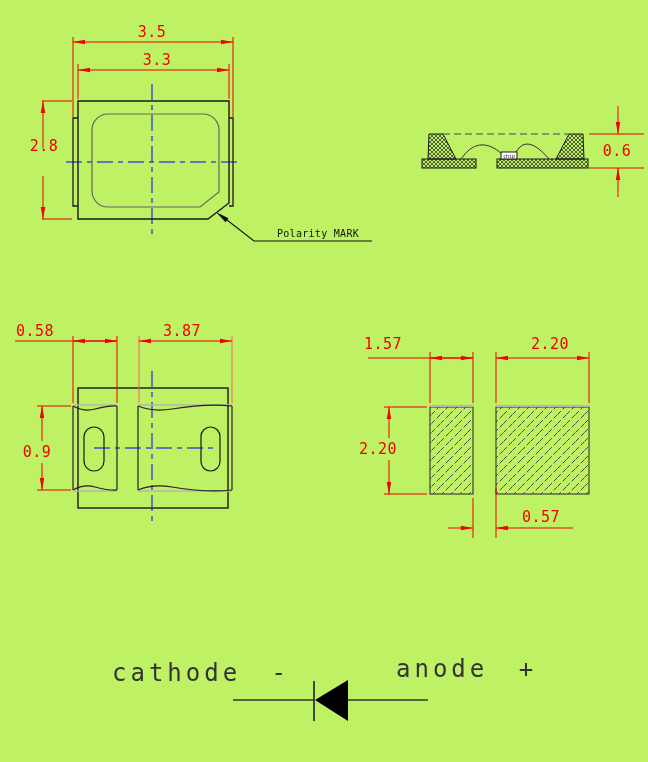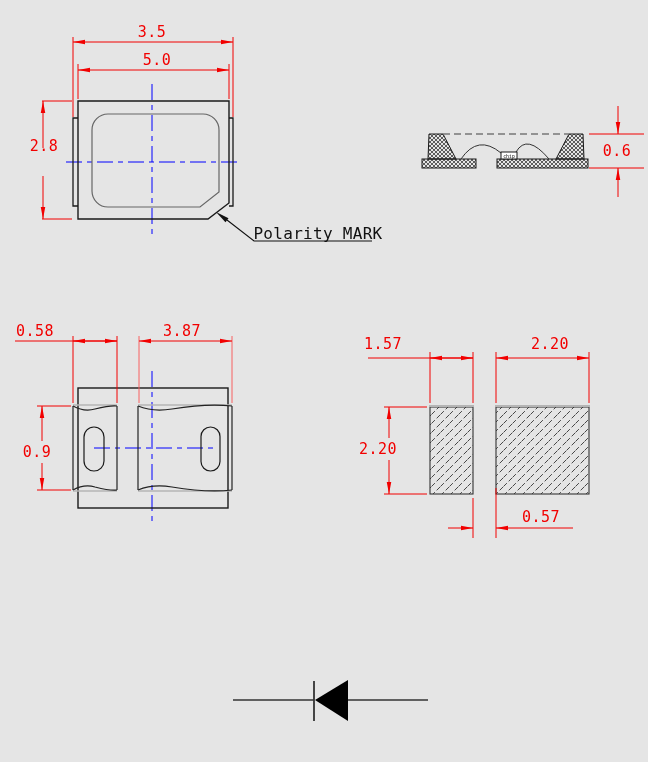--- a/index.html
+++ b/index.html
@@ -1,21 +1,21 @@
 <!DOCTYPE html>
 <html><head>
 <meta charset="utf-8">
 <style>
   html,body{margin:0;padding:0;background:#fff;}
-  #canvas{position:relative;width:648px;height:762px;background:#e5e5e5;overflow:hidden;
+  #canvas{position:relative;width:648px;height:762px;background:#bef264;overflow:hidden;
           font-family:"DejaVu Sans Mono","Liberation Mono",monospace;}
   svg{position:absolute;left:0;top:0;}
   .t{position:absolute;transform:translate(-50%,-50%);font-size:15px;color:#f20000;
      white-space:pre;line-height:1;letter-spacing:.5px;}
-  .blk{color:#111;font-size:16px;letter-spacing:.3px;}
+  .blk{color:#111;font-size:10px;letter-spacing:.3px;}
   .dl{position:absolute;font-size:24px;color:#333;white-space:pre;line-height:1;
       letter-spacing:4px;word-spacing:12px;transform:none;}
   .chip{position:absolute;color:#111;font-size:8px;letter-spacing:0;
         transform:translate(-50%,-50%) scale(.6);}
 </style>
 </head>
 <body>
 
 <div id="canvas">
 
@@ -146,30 +146,32 @@
 
   <g>
     <line x1="233" y1="700" x2="314" y2="700" stroke="#333" stroke-width="1.5"></line>
     <line x1="314" y1="681" x2="314" y2="721" stroke="#333" stroke-width="1.8"></line>
     <polygon points="315,700 348,680 348,721" fill="#000"></polygon>
     <line x1="348" y1="700" x2="428" y2="700" stroke="#333" stroke-width="1.5"></line>
   </g>
 </svg>
 
 <span class="t" style="left:152px;top:32px">3.5</span>
-<span class="t" style="left:157px;top:60px">5.0</span>
+<span class="t" style="left:157px;top:60px">3.3</span>
 <span class="t" style="left:44px;top:146px">2.8</span>
 <span class="t blk" style="left:318px;top:234px">Polarity MARK</span>
 
 <span class="t" style="left:617px;top:151px">0.6</span>
 <span class="chip" style="left:509px;top:156px">chip</span>
 
 <span class="t" style="left:35px;top:331px">0.58</span>
 <span class="t" style="left:182px;top:331px">3.87</span>
 <span class="t" style="left:37px;top:452px">0.9</span>
 
 <span class="t" style="left:383px;top:344px">1.57</span>
 <span class="t" style="left:550px;top:344px">2.20</span>
 <span class="t" style="left:378px;top:449px">2.20</span>
 <span class="t" style="left:541px;top:517px">0.57</span>
 
+<span class="dl" style="left:112px;top:661px">cathode -</span>
+<span class="dl" style="left:396px;top:657px">anode +</span>
 
 </div>
 
 </body></html>

